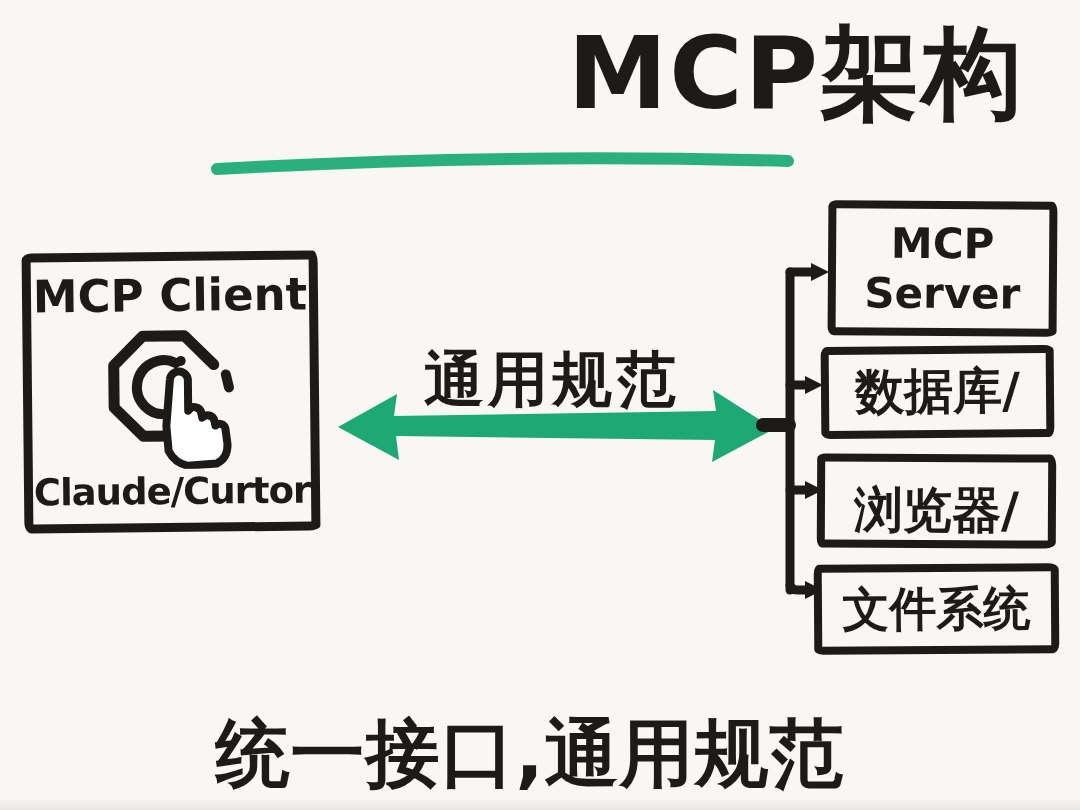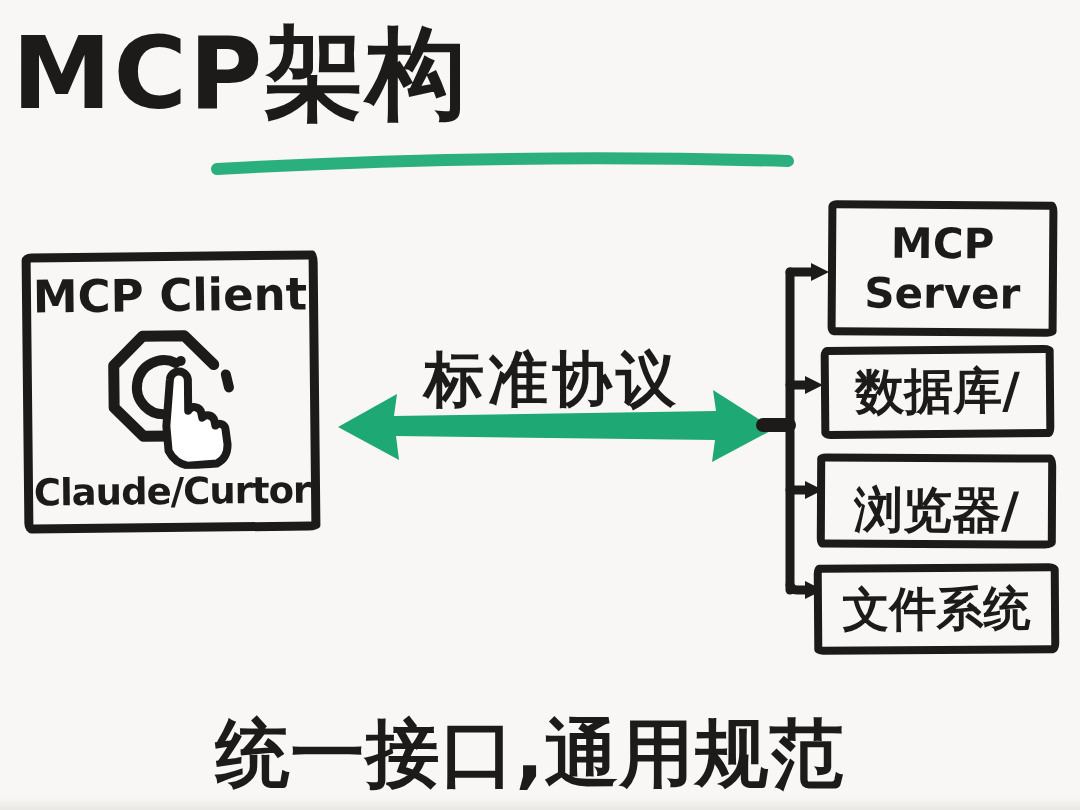--- a/index.html
+++ b/index.html
@@ -13,22 +13,22 @@
   body{
     font-family:"DejaVu Sans","Liberation Sans",sans-serif;
     background:var(--color-background);
     color:var(--color-ink);
     overflow:hidden;
   }
   .canvas{position:relative;width:1080px;height:810px;background:var(--color-background);}
 
   
   .title{
-    position:absolute;left:12px;top:8px;width:1024px;
-    text-align:left;
+    position:absolute;left:0;top:8px;width:1024px;
+    text-align:right;
     font-size:100px;font-weight:800;letter-spacing:2px;
     color:var(--color-ink);
     white-space:nowrap;
   }
   .underline{position:absolute;left:210px;top:152px;}
 
   
   .client-box{
     position:absolute;left:23px;top:252px;width:296px;height:280px;
     border:9px solid var(--color-ink);
@@ -119,21 +119,21 @@
 
       <path class="hand" d="M71,103 L75,57 A9,9 0 0 1 93,58 L93,88
                A7,7 0 0 1 106,90 L107,95
                A7,7 0 0 1 119,98 L120,103
                A6,6 0 0 1 130,106
                L132,122 Q132,136 121,141 L92,143 Q79,140 73,128 Z"></path>
     </svg>
     <div class="client-caption">Claude/Curtor</div>
   </section>
 
-  <div class="protocol-label">标准协议</div>
+  <div class="protocol-label">通用规范</div>
 
   <svg class="arrow-svg" width="446" height="86" viewBox="0 0 446 86">
     <polygon class="arrow-fill" points="5,44 64,11 61,33 383,28 380,7 441,46 379,79 382,57 63,53 66,77"></polygon>
   </svg>
 
   <svg class="bracket-svg" width="78" height="366" viewBox="0 0 78 366">
     <path class="bracket-line" d="M35,22 L35,340"></path>
     <path class="bracket-stub" d="M8,175 L34,175"></path>
     <path class="bracket-line" d="M35,22 L57,22"></path>
     <polygon class="bracket-head" points="56,13 74,22 56,31"></polygon>

